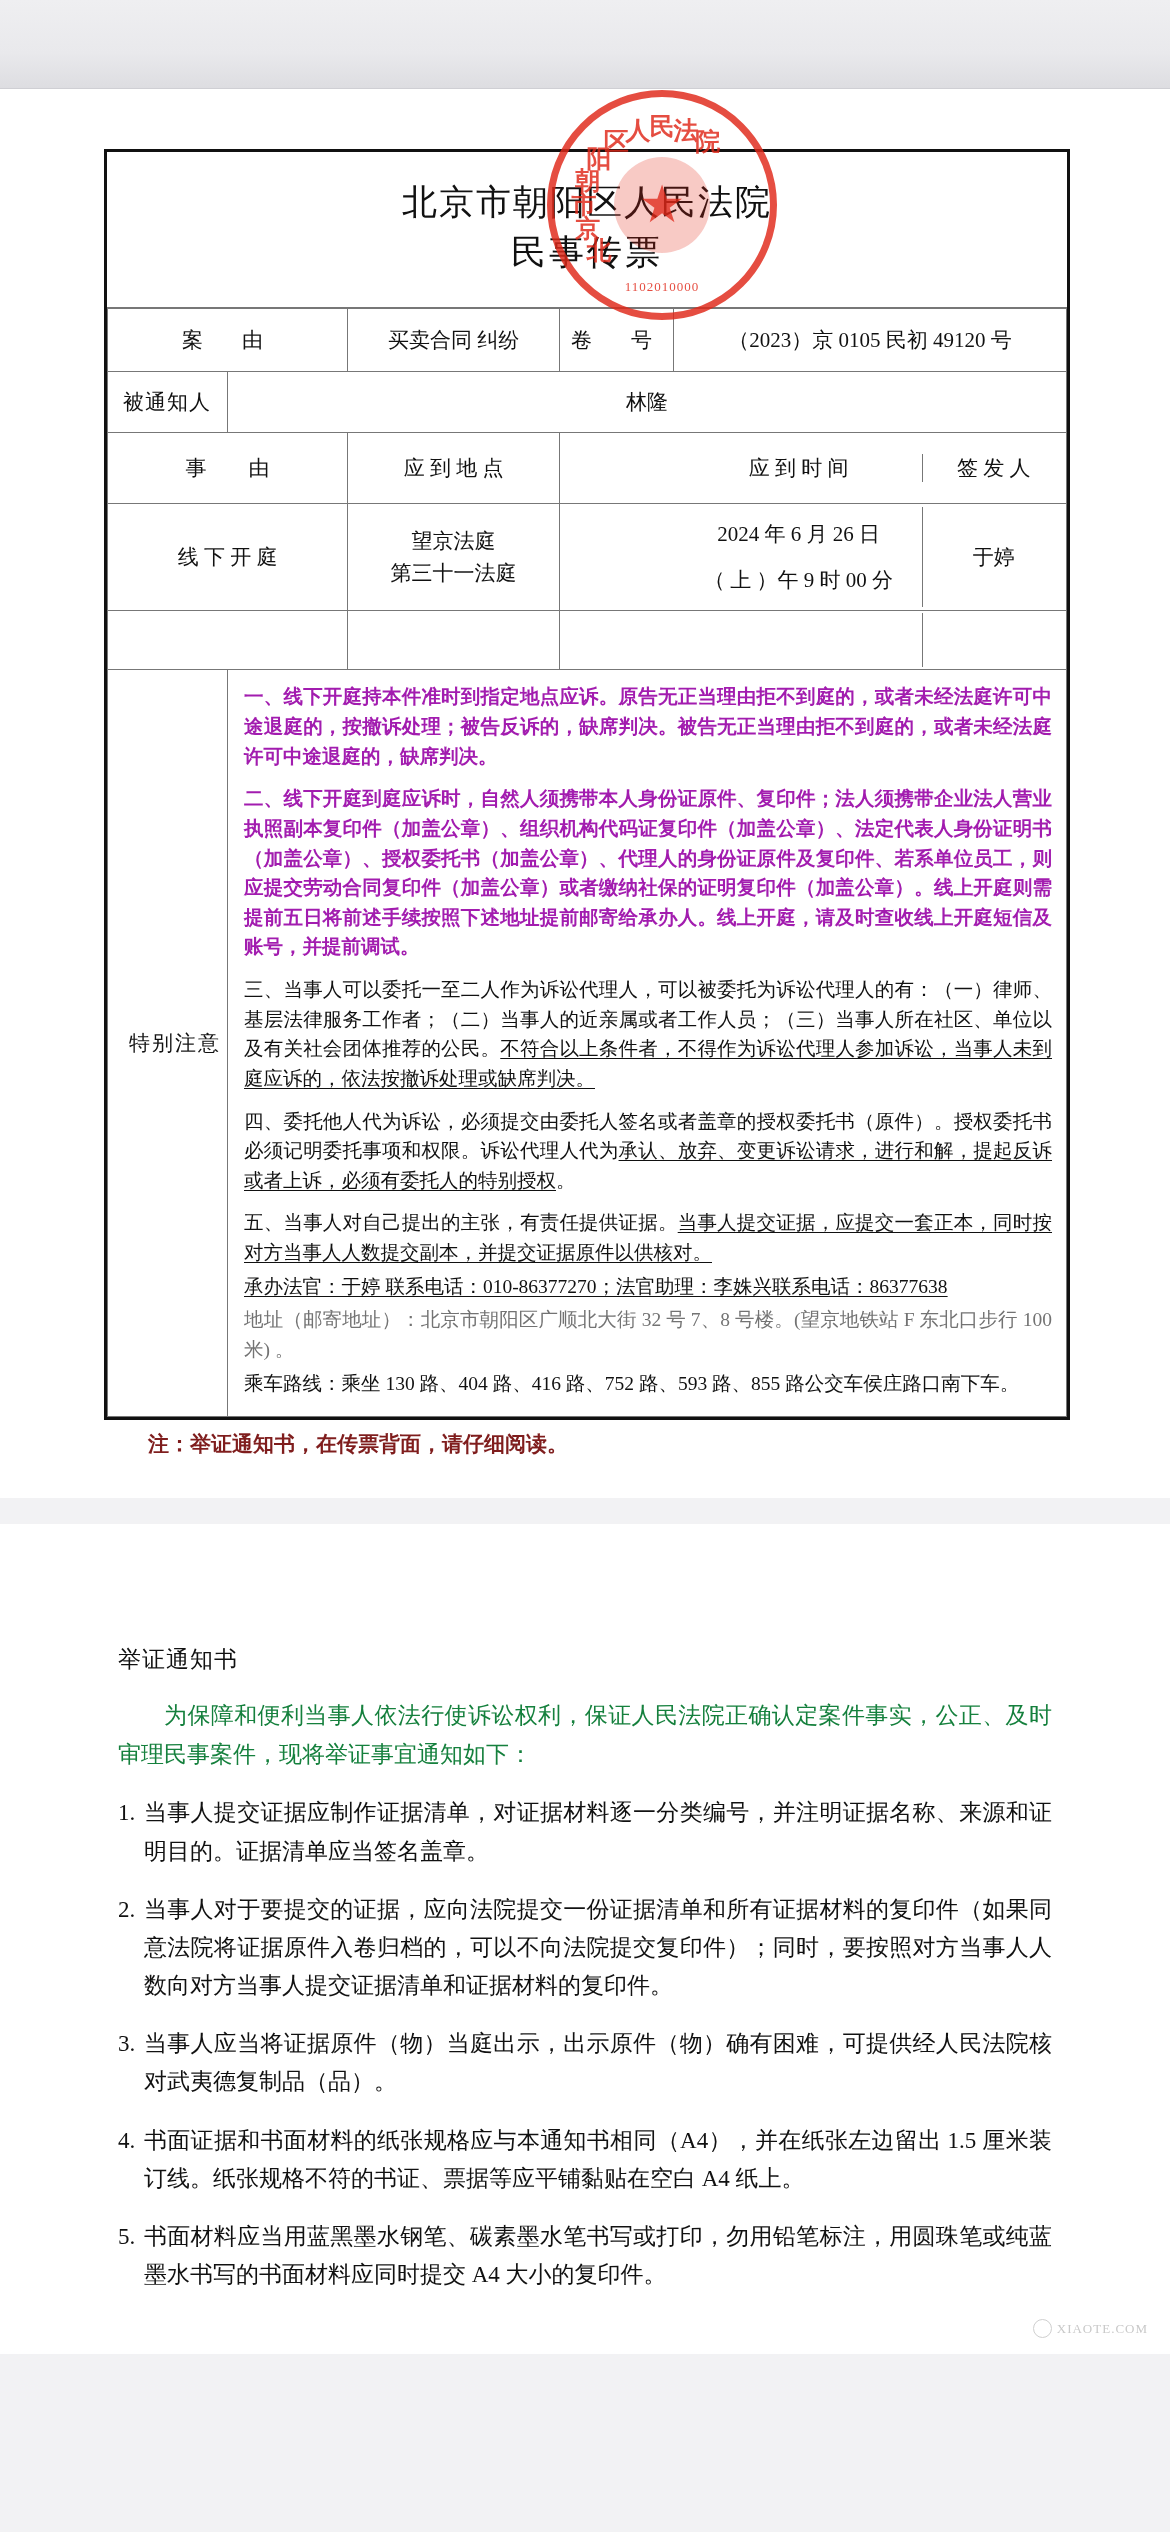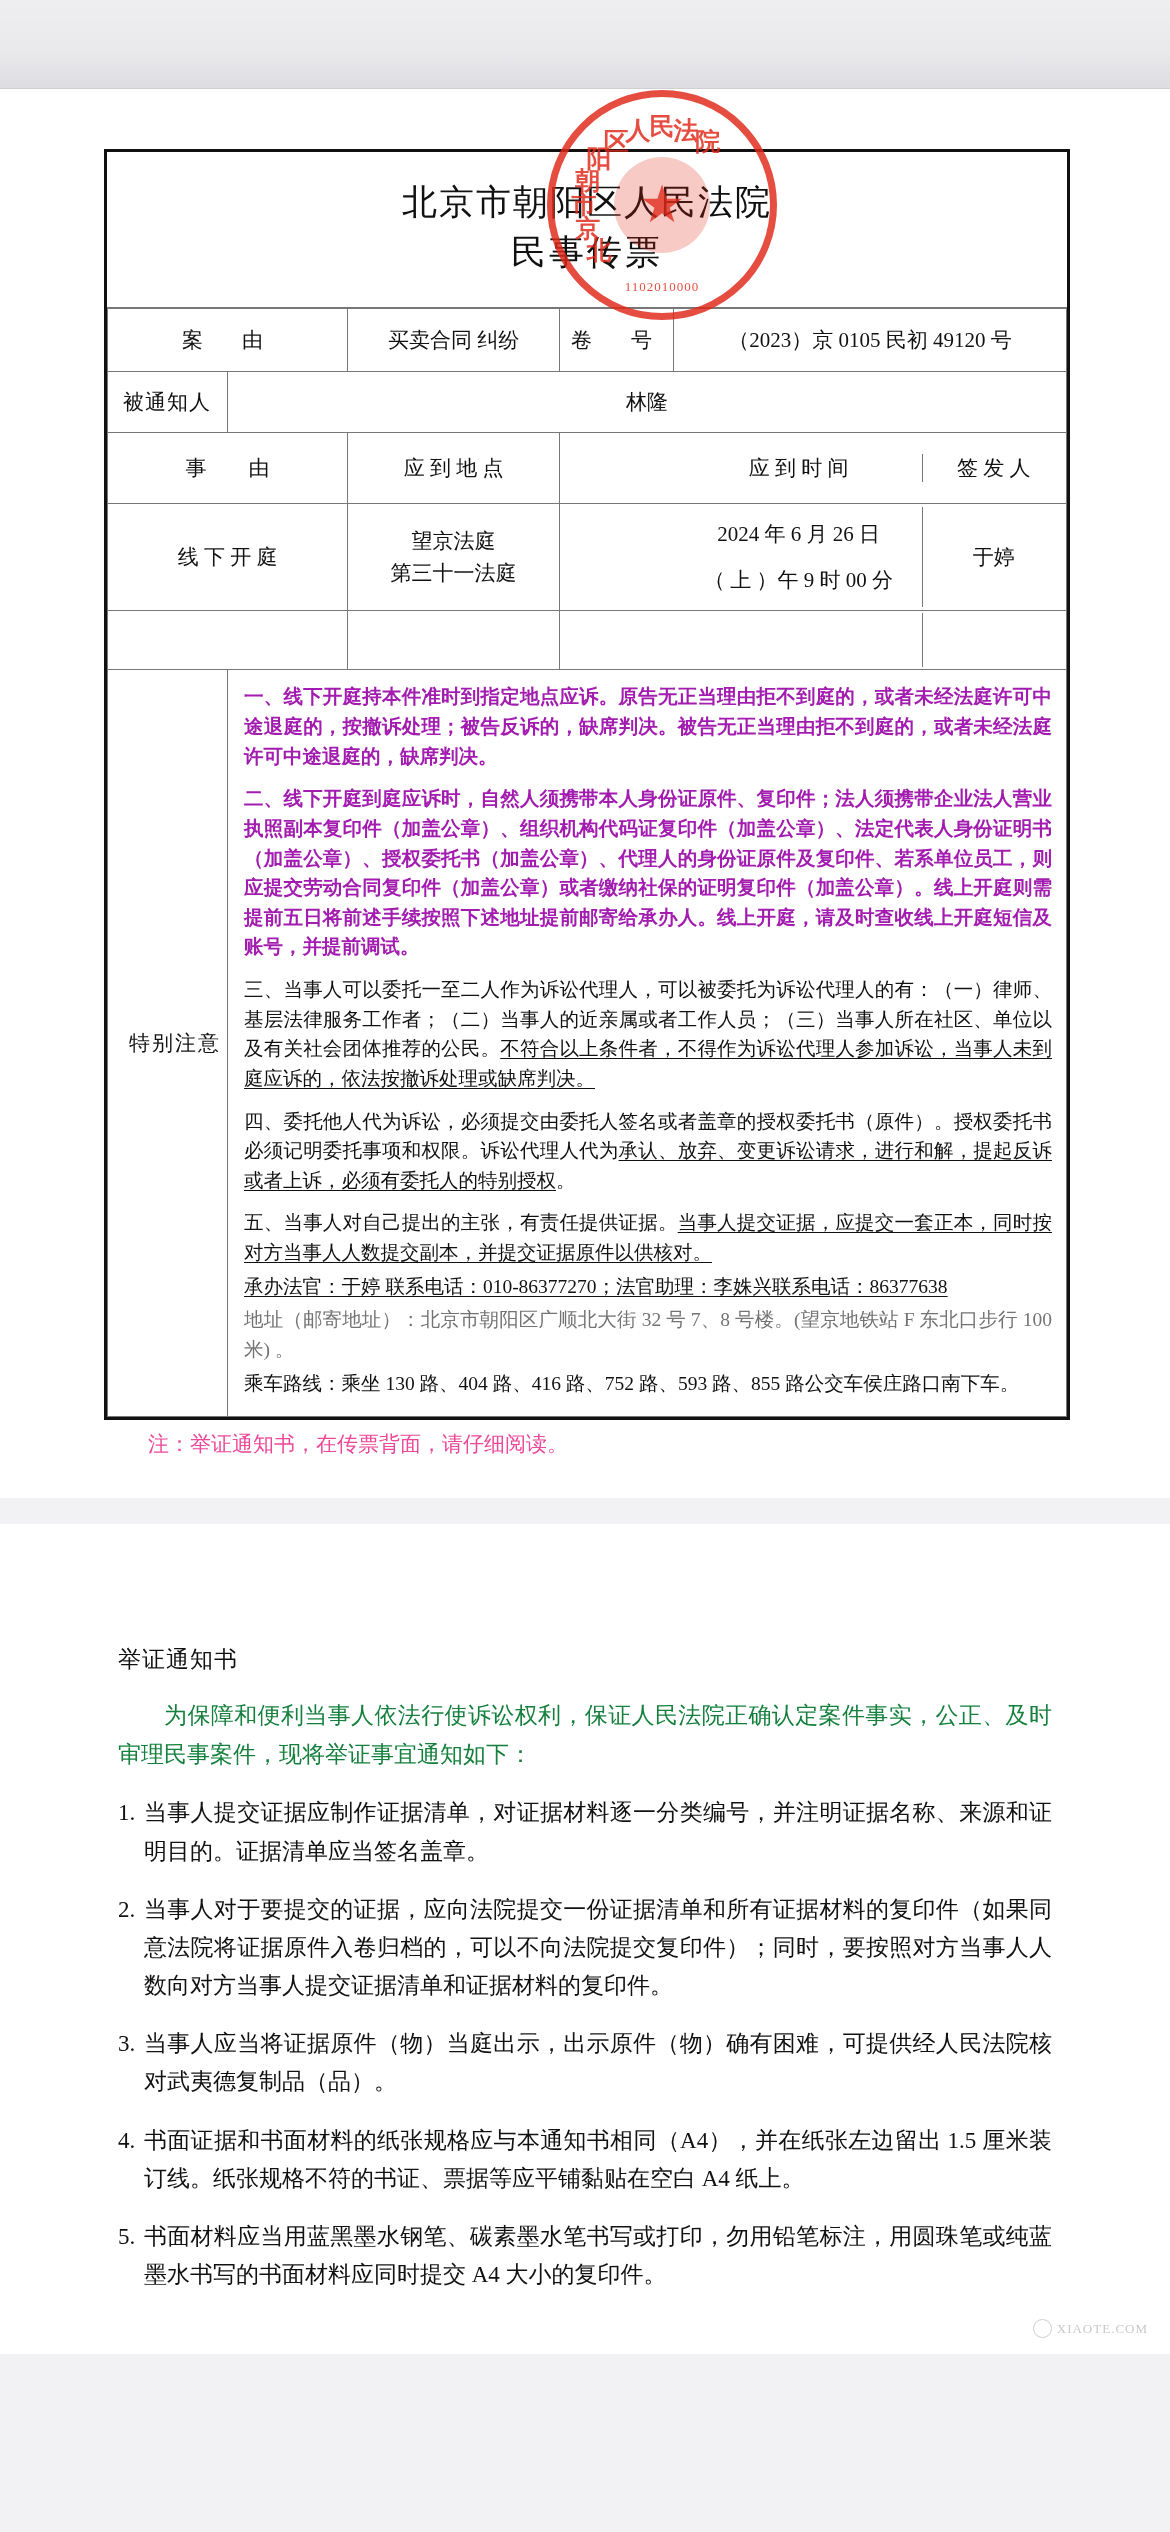--- a/index.html
+++ b/index.html
@@ -174,21 +174,22 @@
     font-weight: bold;
   }
   .p.tight { margin-bottom: 4px; }
   .u { text-decoration: underline; text-underline-offset: 3px; }
   .red-u { color: #737373; text-underline-offset: 3px; }
 
   
   .frame-note {
     margin: 10px 0 0 148px;
     font-size: 21px;
-    color: #ec4899;
+    color: #7f1d1d;
+    font-weight: bold;
   }
 
   
   .p2-wrap { margin: 0 118px 0 118px; }
   .p2-title {
     text-align: left;
     font-size: 23px;
     color: #111;
     letter-spacing: 1px;
     margin-bottom: 22px;

